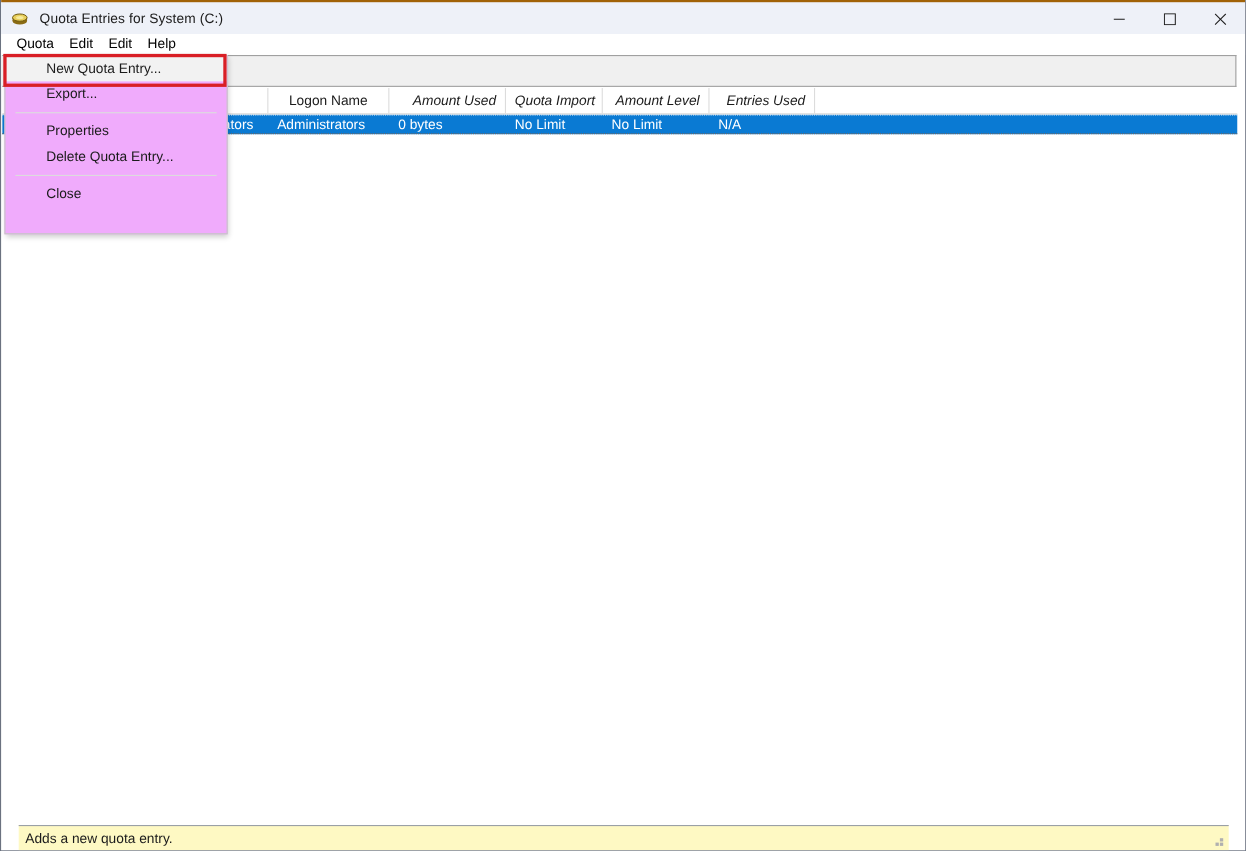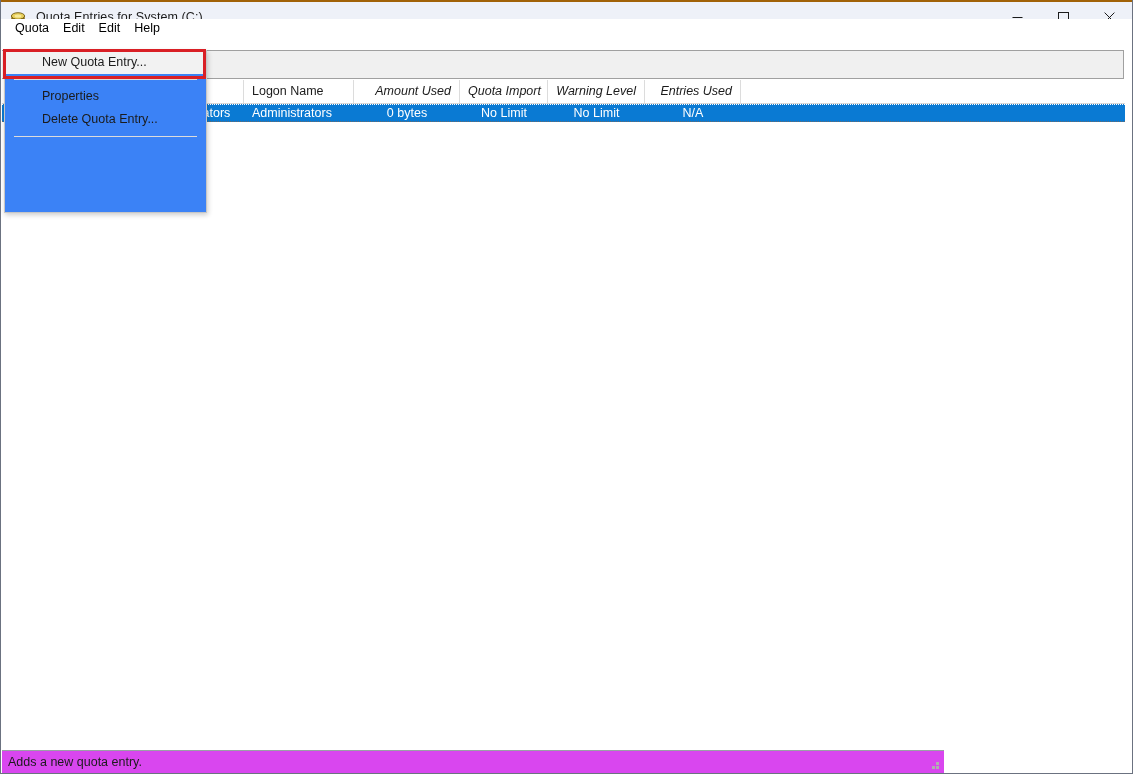--- a/index.html
+++ b/index.html
@@ -67,21 +67,21 @@
     height: 30px;
     display: flex;
     align-items: center;
     justify-content: center;
     cursor: default;
   }
 
   
   #menubar {
     position: absolute;
-    left: 0; top: 19px;
+    left: 0; top: 31px;
     width: 1131px;
     height: 19px;
     background: #ffffff;
     display: flex;
     align-items: center;
     padding-left: 7px;
     box-sizing: border-box;
   }
   .menubar-item {
     font-size: 12.5px;
@@ -129,52 +129,52 @@
     line-height: 22px;
     font-size: 12.5px;
     color: #1b1b1b;
     border-right: 1px solid #dcdcdc;
     padding: 0 8px;
     white-space: nowrap;
     overflow: hidden;
     cursor: default;
   }
   .col.right { text-align: right; font-style: italic; }
-  .col.left  { text-align: left; }
+  .col.left  { text-align: center; }
 
   .row {
     display: flex;
     height: 18px;
     background: #0a7ad3;
     border-top: 1px dotted #ffffff;
     border-bottom: 1px dotted #6a6a6a;
     box-sizing: border-box;
   }
   .cell {
     box-sizing: border-box;
     height: 18px;
     line-height: 16px;
     font-size: 12.5px;
     color: #ffffff;
     padding: 0 8px;
     white-space: nowrap;
     overflow: hidden;
     cursor: default;
   }
-  .cell.right { text-align: center; }
+  .cell.right { text-align: left; }
   .cell.left  { text-align: left; }
 
   
   #statusbar {
     position: absolute;
-    left: 1px;
+    left: 16px;
     top: 750px;
-    width: 942px;
+    width: 1100px;
     height: 23px;
-    background: #d946ef;
+    background: #fef9c3;
     border-top: 1px solid #9aa0a6;
     box-sizing: border-box;
     display: flex;
     align-items: center;
   }
   #status-text {
     font-size: 12.5px;
     color: #1b1b1b;
     padding-left: 6px;
     white-space: nowrap;
@@ -187,21 +187,21 @@
     height: 14px;
   }
 
   
   #dropdown {
     position: absolute;
     left: 3px;
     top: 50px;
     width: 203px;
     height: 163px;
-    background: #3b82f6;
+    background: #f0abfc;
     border: 1px solid #c6c6c6;
     box-sizing: border-box;
     box-shadow: 1px 2px 5px rgba(0,0,0,0.20);
     z-index: 40;
     padding-top: 0px;
   }
   .mi {
     height: 23px;
     line-height: 23px;
     font-size: 12.5px;
@@ -277,42 +277,44 @@
   <div id="toolbar"></div>
 
   <div id="listview">
 
     <div id="list-header">
       <div class="col left" style="width:90px">Status</div>
       <div class="col left" style="width:152px">Name</div>
       <div class="col left" style="width:110px">Logon Name</div>
       <div class="col right" style="width:106px">Amount Used</div>
       <div class="col right" style="width:88px">Quota Import</div>
-      <div class="col right" style="width:97px">Warning Level</div>
+      <div class="col right" style="width:97px">Amount Level</div>
       <div class="col right" style="width:96px">Entries Used</div>
     </div>
 
     <div class="row">
       <div class="cell left" style="width:90px">OK</div>
       <div class="cell left" style="width:152px">BUILTIN\Administrators</div>
       <div class="cell left" style="width:110px">Administrators</div>
       <div class="cell right" style="width:106px">0 bytes</div>
       <div class="cell right" style="width:88px">No Limit</div>
       <div class="cell right" style="width:97px">No Limit</div>
       <div class="cell right" style="width:96px">N/A</div>
     </div>
 
   </div>
 
   <div id="dropdown">
     <div class="mi highlight">New Quota Entry...</div>
+    <div class="mi">Export...</div>
     <div class="msep"></div>
     <div class="mi">Properties</div>
     <div class="mi">Delete Quota Entry...</div>
     <div class="msep"></div>
+    <div class="mi">Close</div>
   </div>
 
   <div id="menu-highlight-box"></div>
 
   <div id="statusbar">
     <span id="status-text">Adds a new quota entry.</span>
     <span id="resize-grip">
       <svg width="14" height="14" viewBox="0 0 14 14">
         <rect x="9" y="9" width="3" height="3" fill="#b0b0b0"></rect>
         <rect x="5" y="9" width="3" height="3" fill="#b0b0b0"></rect>

